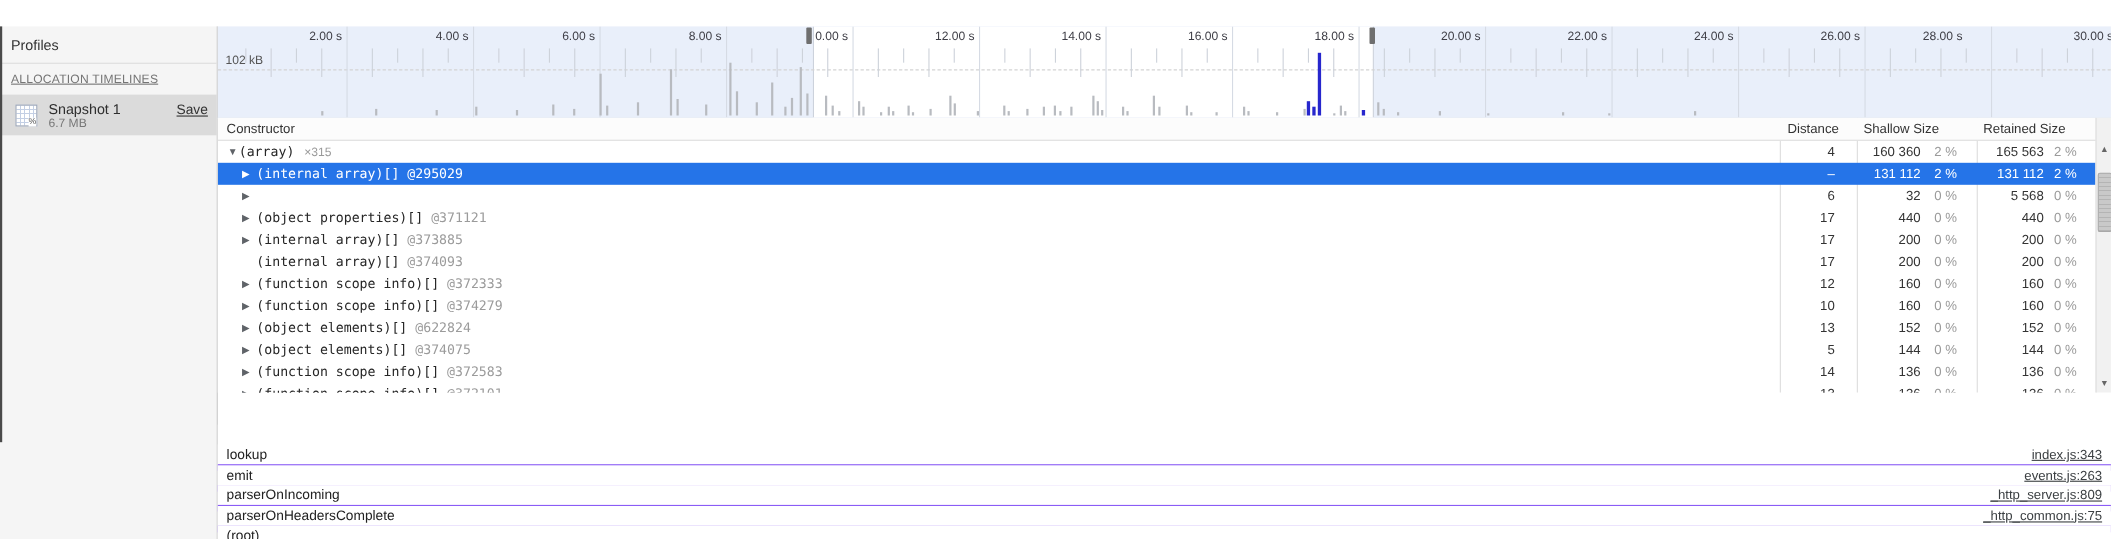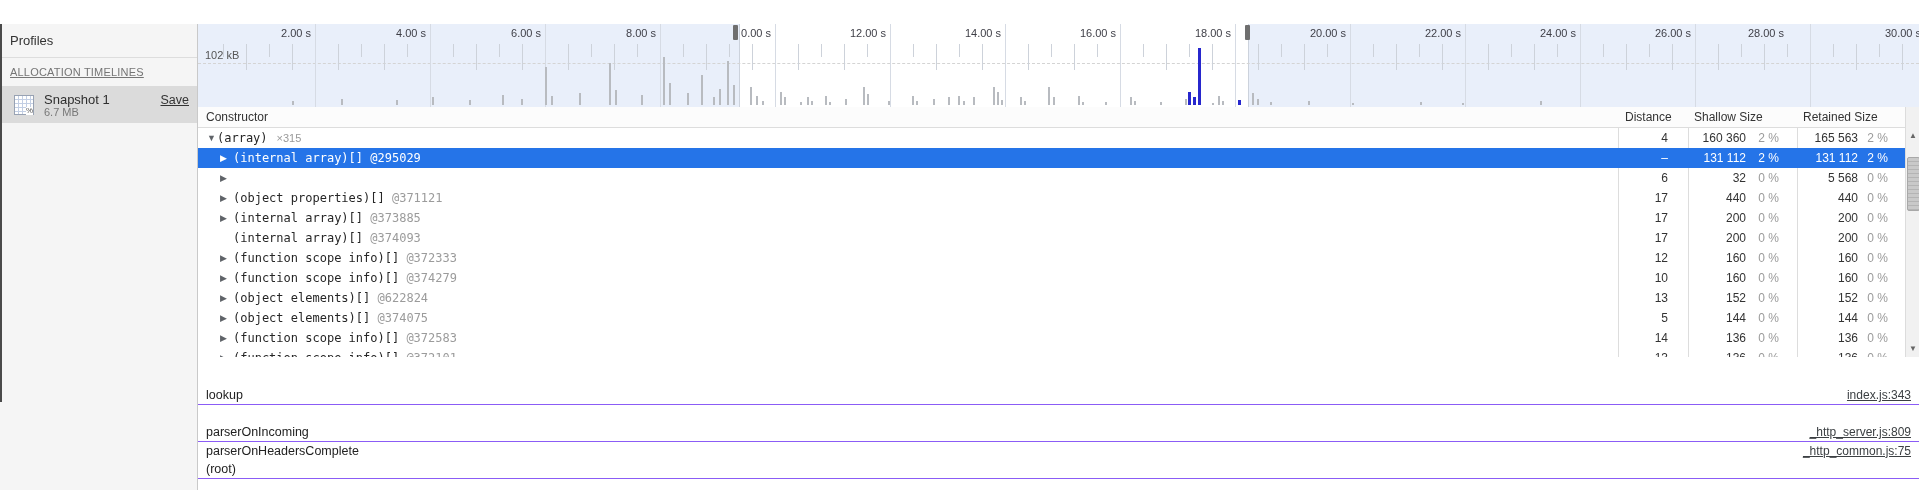--- a/index.html
+++ b/index.html
@@ -67,21 +67,21 @@
   .sc-arrow{position:absolute;left:0;width:14px;height:13px;text-align:center;font-size:8px;color:#666;line-height:13px;}
   .sc-up{top:22px;} .sc-down{top:235px;}
   .sc-thumb{position:absolute;left:1px;top:50px;width:11px;height:52px;background:#c9c9c9;border:1px solid #a8a8a8;border-radius:2px;
      background-image:repeating-linear-gradient(to bottom,transparent 0 3px,#b4b4b4 3px 4px);}
 
   
   .tabbar{position:absolute;left:198px;top:357px;width:1721px;height:27px;background:#f3f3f3;border-top:1px solid #ccc;border-bottom:1px solid #ccc;box-sizing:content-box;}
   .tab{display:inline-block;height:24px;line-height:26px;padding:0 8px;margin-left:8px;color:#5f6368;cursor:pointer;border-bottom:3px solid transparent;}
   .tab.active{color:#2e2e2e;border-bottom:3px solid #3b78e7;}
   #stack{position:absolute;left:198px;top:386px;width:1721px;height:104px;background:#fff;}
-  .srow{position:absolute;left:0;width:1721px;height:18px;line-height:18px;border-bottom:1px solid #8b5cf6;background:#fff;}
+  .srow{position:absolute;left:0;width:1721px;height:18px;line-height:18px;border-bottom:6px solid #8b5cf6;background:#fff;margin-top:18px;}
   .sfn{position:absolute;left:8px;color:#222;font-size:12.5px;}
   .sloc{position:absolute;right:8px;color:#3c4043;text-decoration:underline;font-size:12px;cursor:pointer;}
 </style>
 </head>
 <body>
 
 <div id="app">
 
 
   <div class="sidebar">
@@ -391,20 +391,24 @@
       <span class="sc-arrow sc-down">▼</span>
     </div>
   </div>
 
 
   <div id="stack">
       <div class="srow" style="top: 0px;">
         <span class="sfn">lookup</span>
         <span class="sloc">index.js:343</span>
       </div>
+      <div class="srow" style="top: 18.5px;">
+        <span class="sfn">emit</span>
+        <span class="sloc">events.js:263</span>
+      </div>
       <div class="srow" style="top: 37px;">
         <span class="sfn">parserOnIncoming</span>
         <span class="sloc">_http_server.js:809</span>
       </div>
       <div class="srow" style="top: 55.5px;">
         <span class="sfn">parserOnHeadersComplete</span>
         <span class="sloc">_http_common.js:75</span>
       </div>
       <div class="srow" style="top: 74px;">
         <span class="sfn">(root)</span>

